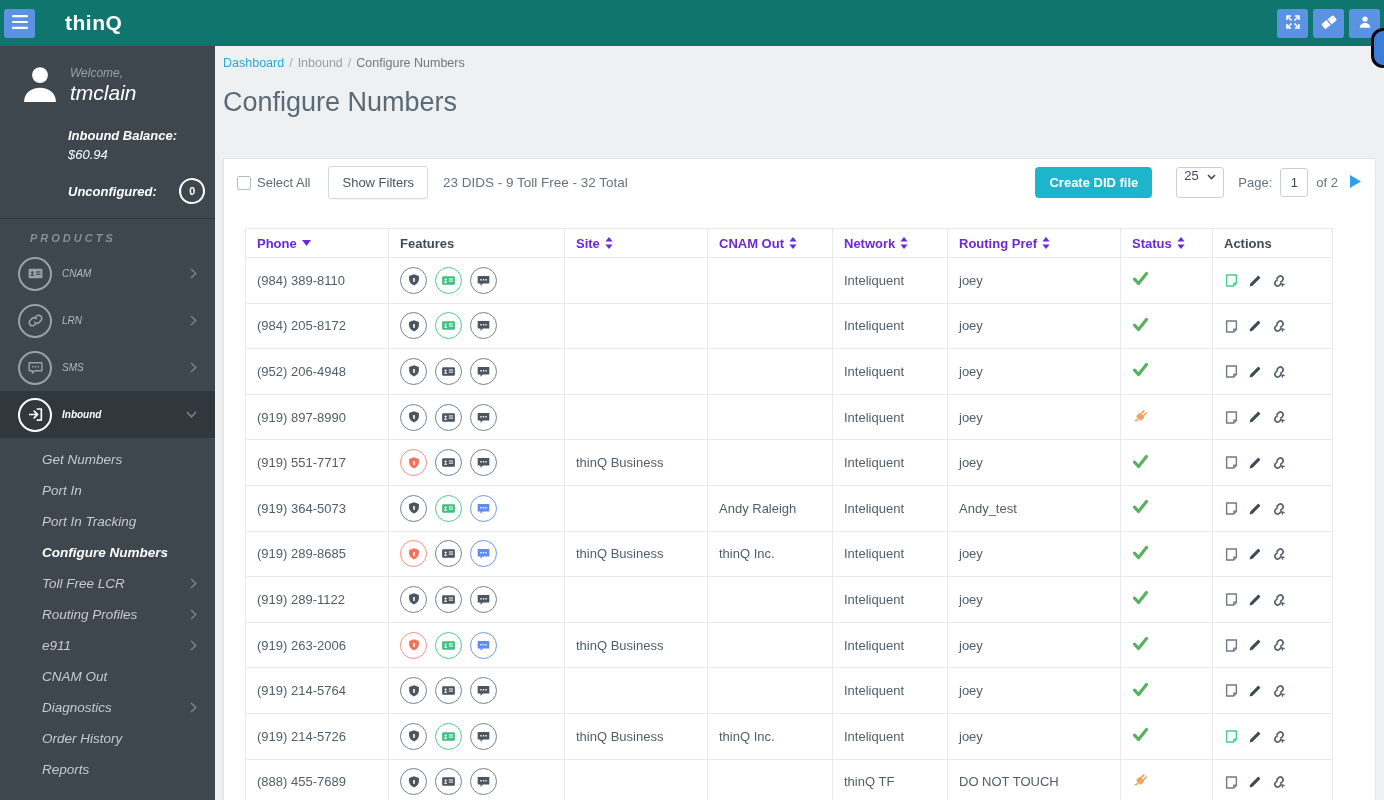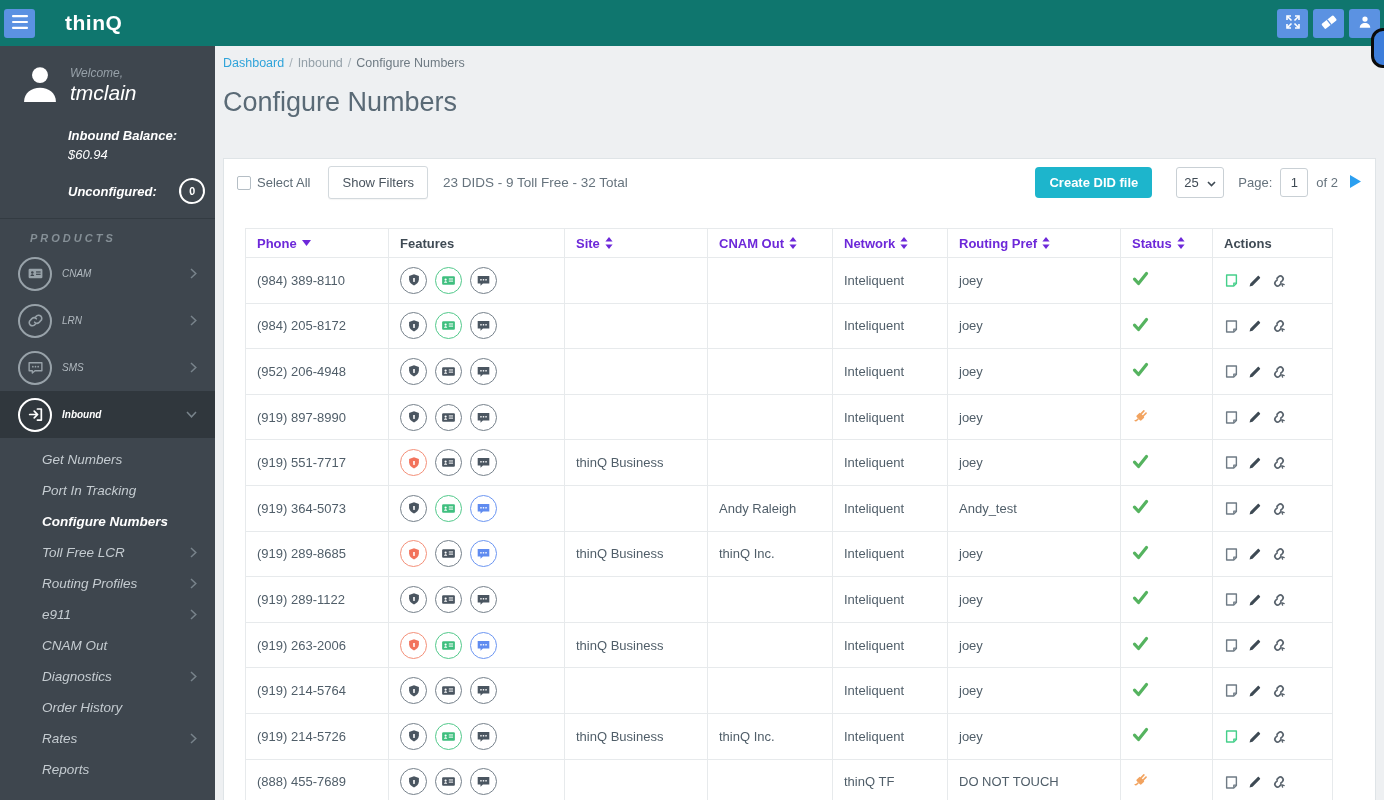--- a/index.html
+++ b/index.html
@@ -54,21 +54,21 @@
 
   
   .card { margin-top:40px; background:#fff; border:1px solid #dfe4e7; }
   .toolbar { height:47px; display:flex; align-items:center; padding:0 12px 0 13px; }
   .cb { width:14px; height:14px; border:1px solid #b5bec5; border-radius:2px; background:#fff; cursor:pointer; flex-shrink:0; }
   .cb-label { margin-left:6px; font-size:13px; color:#5f6c76; }
   .btn-filters { margin-left:18px; background:#fff; border:1px solid #d3d9dd; border-radius:3px; padding:8px 13px; font-size:13px; color:#49545e; cursor:pointer; box-shadow:0 1px 1px rgba(0,0,0,.04); font-family:inherit; }
   .summary { margin-left:15px; font-size:13.5px; color:#66737d; }
   .tool-right { margin-left:auto; display:flex; align-items:center; }
   .btn-create { background:#1db5cc; color:#fff; border:none; border-radius:4px; padding:8px 14px; font-size:13px; font-weight:bold; cursor:pointer; font-family:inherit; }
-  .pagesize { margin-left:24px; width:48px; height:31px; border:1px solid #c9d0d5; border-radius:3px; background:#fff; display:flex; align-items:center; justify-content:space-between; padding:0 7px; font-size:13px; color:#3f4a54; cursor:pointer; }
+  .pagesize { margin-left:24px; width:48px; height:31px; border:1px solid #c9d0d5; border-radius:3px; background:#fff; display:flex; align-items:flex-start; justify-content:space-between; padding:0 7px; font-size:13px; color:#3f4a54; cursor:pointer; }
   .page-label { margin-left:14px; font-size:13px; color:#66737d; }
   .page-input { margin-left:8px; width:28px; height:29px; border:1px solid #c9d0d5; border-radius:3px; text-align:center; font-size:13px; color:#3f4a54; font-family:inherit; }
   .page-of { margin-left:8px; font-size:13px; color:#66737d; }
   .next-btn { margin-left:10px; background:none; border:none; display:flex; cursor:pointer; padding:2px; }
 
   
   table { border-collapse:collapse; margin:22px 21px 0; table-layout:fixed; }
   th, td { border:1px solid #e7eaec; text-align:left; }
   th { height:29px; padding:0 0 0 11px; font-size:13px; }
   th .hwrap { display:flex; align-items:center; gap:5px; }
@@ -215,20 +215,23 @@
               <path d="M1 1l4.5 4.8L10 1"></path>
             </svg>
           </span>
         </div>
       </nav>
     <nav id="submenu-list" class="submenu">
         <div class="sub-item">
           <span>Get Numbers</span>
         </div>
         <div class="sub-item">
+          <span>Port In</span>
+        </div>
+        <div class="sub-item">
           <span>Port In Tracking</span>
         </div>
         <div class="sub-item active">
           <span>Configure Numbers</span>
         </div>
         <div class="sub-item">
           <span>Toll Free LCR</span>
           <span class="chev">
             <svg width="7" height="11" viewBox="0 0 7 11" fill="none" stroke="currentColor" stroke-width="1.5">
               <path d="M1 1l4.8 4.5L1 10"></path>
@@ -257,28 +260,20 @@
         <div class="sub-item">
           <span>Diagnostics</span>
           <span class="chev">
             <svg width="7" height="11" viewBox="0 0 7 11" fill="none" stroke="currentColor" stroke-width="1.5">
               <path d="M1 1l4.8 4.5L1 10"></path>
             </svg>
           </span>
         </div>
         <div class="sub-item">
           <span>Order History</span>
-        </div>
-        <div class="sub-item">
-          <span>Rates</span>
-          <span class="chev">
-            <svg width="7" height="11" viewBox="0 0 7 11" fill="none" stroke="currentColor" stroke-width="1.5">
-              <path d="M1 1l4.8 4.5L1 10"></path>
-            </svg>
-          </span>
         </div>
         <div class="sub-item">
           <span>Reports</span>
         </div>
       </nav>
   </aside>
 
   <main class="main">
     <div class="breadcrumb" id="breadcrumb"><span class="crumb link">Dashboard</span><span class="crumb-sep">/</span><span class="crumb ">Inbound</span><span class="crumb-sep">/</span><span class="crumb current">Configure Numbers</span></div>
     <h1 class="page-title">Configure Numbers</h1>

